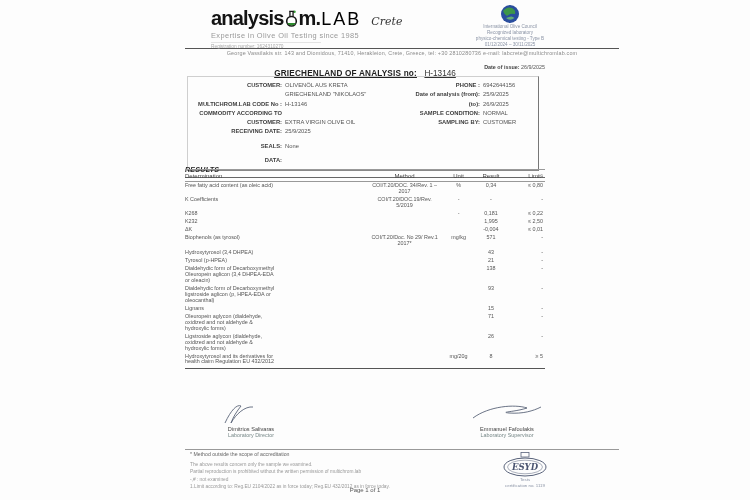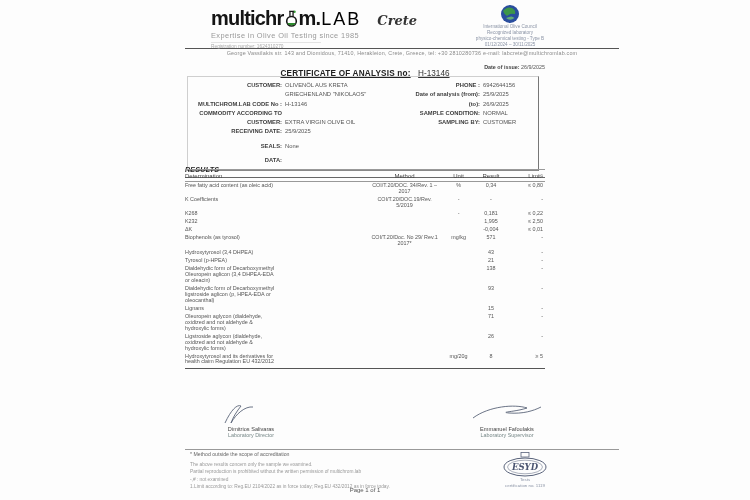--- a/index.html
+++ b/index.html
@@ -9,21 +9,21 @@
   }
   .doc{position:relative;width:750px;height:500px;background:#fdfdfd;}
 
   
   .header-band{position:absolute;left:185px;top:4px;width:434px;height:44px;border-bottom:1px solid #555;}
   .brand{position:absolute;left:26px;top:3px;}
   .brand-line{display:flex;align-items:baseline;}
   .b-main{font-size:20px;font-weight:800;letter-spacing:-0.8px;color:#141414;}
   .flask{align-self:center;margin:0 1px;line-height:0;}
   .b-lab{font-size:18px;font-weight:300;color:#000000;letter-spacing:2px;margin-left:1px;}
-  .b-crete{font-family:"DejaVu Serif",serif;font-style:italic;font-size:13px;color:#333;margin-left:16px;font-weight:bold;}
+  .b-crete{font-family:"DejaVu Serif",serif;font-style:italic;font-size:11px;color:#333;margin-left:10px;}
   .tagline{font-size:7.4px;color:#999;margin-top:1px;letter-spacing:0.4px;}
   .regnum{font-size:4.8px;color:#aaa;margin-top:2px;border-top:1px solid #e3e3e3;width:110px;padding-top:1px;}
   .ioc{position:absolute;right:46px;top:0;width:126px;text-align:center;}
   .ioc-logo{line-height:0;}
   .ioc-line{font-size:4.6px;color:#8a93a5;line-height:1.3;}
   .address{position:absolute;left:185px;top:50px;width:434px;text-align:center;font-size:5.4px;color:#8a8a8a;letter-spacing:0.2px;}
 
   
   .title-row{position:absolute;left:185px;top:62px;width:360px;}
   .title-center{text-align:center;}
@@ -80,21 +80,21 @@
   .page-label{position:absolute;left:185px;top:487px;width:360px;text-align:center;font-size:6px;color:#555;}
 </style>
 </head>
 <body>
 
 <div class="doc">
 
   <div class="header-band">
     <div class="brand">
       <div class="brand-line">
-        <span class="b-main">multichr</span>
+        <span class="b-main">analysis</span>
         <span class="flask"><svg width="13" height="17" viewBox="0 0 20 26">
           <circle cx="14.5" cy="2.6" r="2.1" fill="#3aa03a"></circle>
           <path d="M7.6 2.5 v8 M12.4 2.5 v8 M6.4 2 h7.2" stroke="#161616" stroke-width="2" fill="none"></path>
           <circle cx="10" cy="17.2" r="7.4" fill="#ffffff" stroke="#161616" stroke-width="2.4"></circle>
           <path d="M3.4 19.8 a 7.4 7.4 0 0 0 13.2 0 z" fill="#2e8b2e"></path>
         </svg></span>
         <span class="b-main">m.</span>
         <span class="b-lab">LAB</span>
         <span class="b-crete">Crete</span>
       </div>
@@ -112,21 +112,21 @@
           <div class="ioc-line">Recognized laboratory</div>
           <div class="ioc-line">physico-chemical testing - Type B</div>
           <div class="ioc-line">01/12/2024 – 30/11/2025</div>
         </div>
     </div>
   </div>
   <div class="address">George Vassilakis str. 143 and Diomidous, 71410, Herakleion, Crete, Greece,  tel: +30 2810280736  e-mail: labcrete@multichromlab.com</div>
 
   <div class="title-row">
     <div class="title-center">
-      <span class="title-label">CERTIFICATE OF ANALYSIS no:</span>
+      <span class="title-label">GRIECHENLAND OF ANALYSIS no:</span>
       <span class="title-number">H-13146</span>
     </div>
     <div class="issue">
       <span class="issue-label">Date of issue:</span>
       <span class="issue-value">26/9/2025</span>
     </div>
   </div>
 
   <div class="info-box">
     <div class="info-left" id="info-left">

